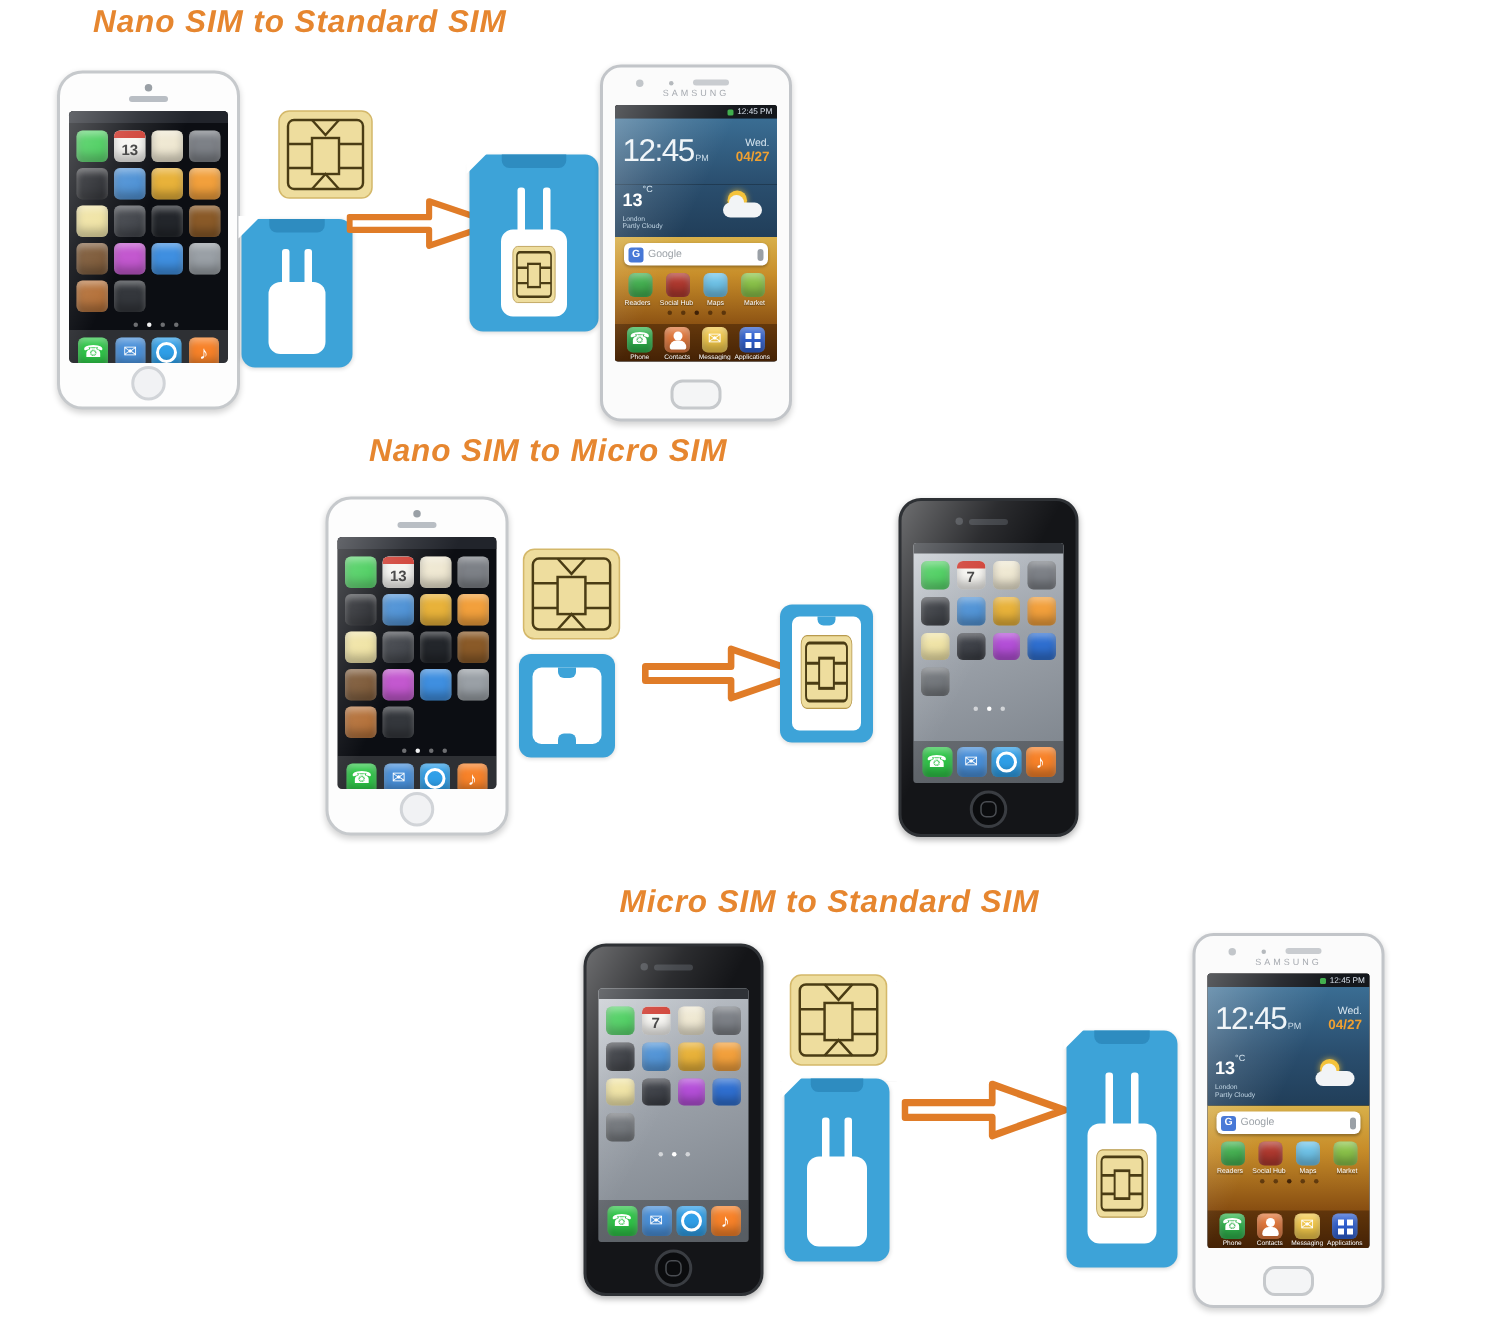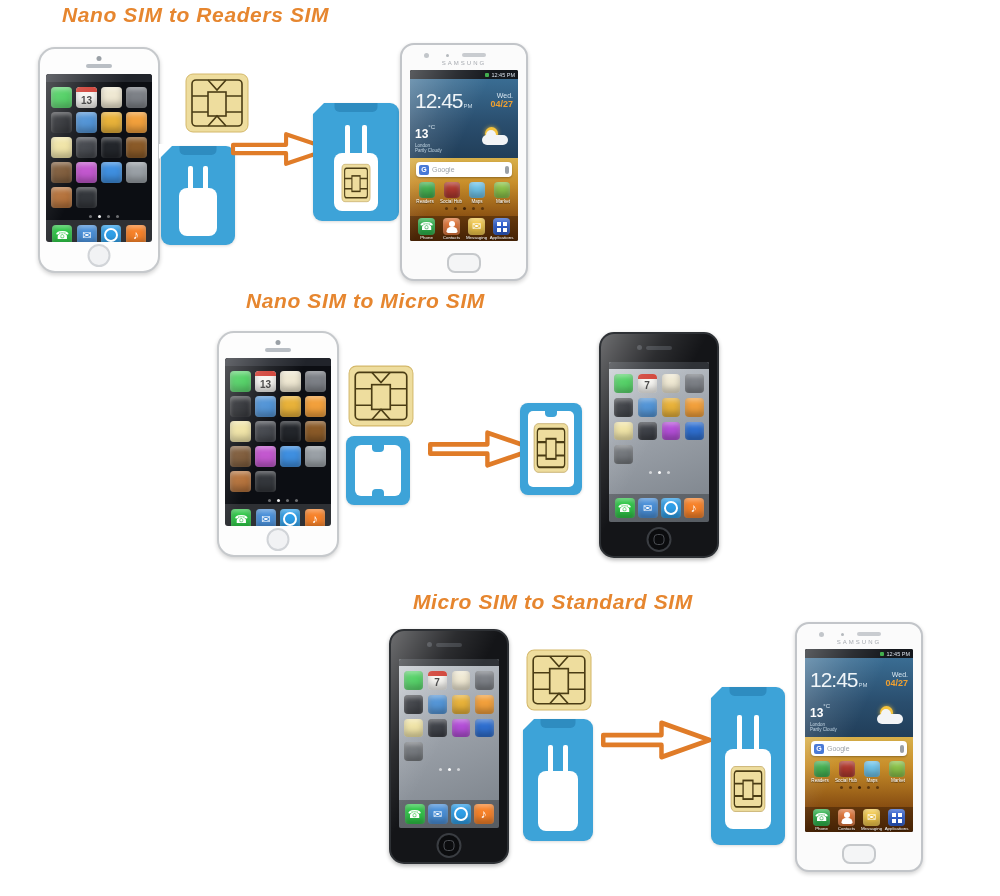--- a/index.html
+++ b/index.html
@@ -189,21 +189,21 @@
   .arrow svg{display:block;width:100%;height:100%;}
   .pos-arr1{left:231px;top:130px;width:102px;height:38px}
   .pos-arr2{left:428px;top:428px;width:110px;height:42px}
   .pos-arr3{left:601px;top:718px;width:112px;height:44px}
 </style>
 </head>
 <body>
 
 <div class="canvas">
 
-  <h2 class="sec-title pos-t1">Nano SIM to Readers SIM</h2>
+  <h2 class="sec-title pos-t1">Nano SIM to Standard SIM</h2>
   <h2 class="sec-title pos-t3">Micro SIM to Standard SIM</h2>
   <h2 class="sec-title pos-t2">Nano SIM to Micro SIM</h2>
 
   <div class="phone ip5 pos-ip5-1">
     <span class="cam"></span>
     <span class="speaker"></span>
     <div class="screen">
       <div class="sbar"></div>
       <div class="agrid">
           <div class="icon" style="background: rgb(52, 200, 74);"></div>

